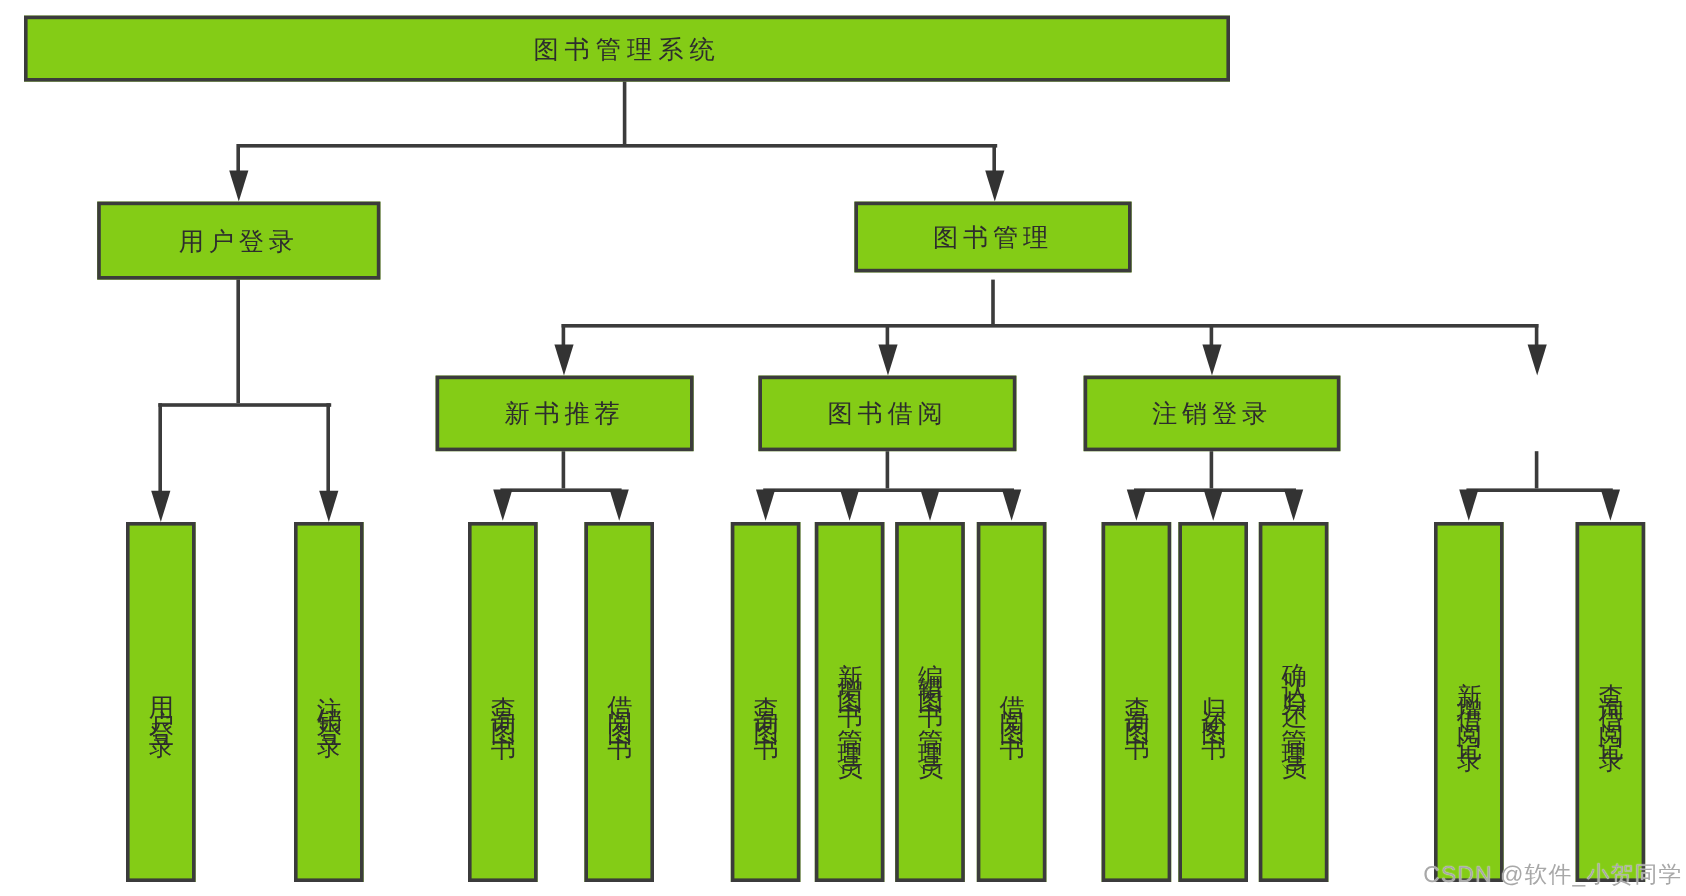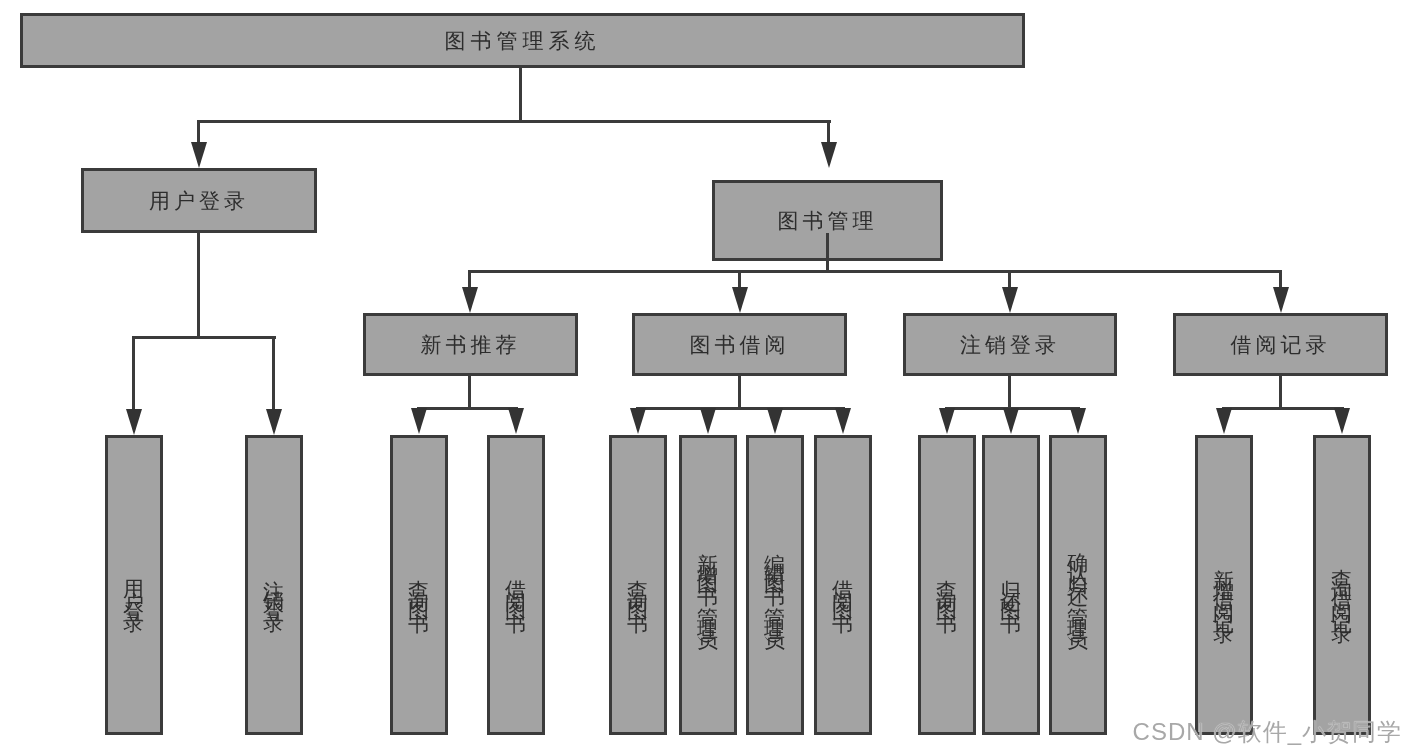--- a/index.html
+++ b/index.html
@@ -8,21 +8,21 @@
     width:1405px;height:747px;
     background:#ffffff;
     font-family:"Liberation Sans","DejaVu Sans",sans-serif;
     overflow:hidden;
   }
   
   .node{
     position:absolute;
     box-sizing:border-box;
     border:3px solid #3b3b3b;
-    background:#a3a3a3;
+    background:#84cc16;
     display:flex;align-items:center;justify-content:center;
     color:#2d2d2d;
   }
   .hnode{font-size:21px;letter-spacing:4px;}
   .root{font-size:21px;letter-spacing:5px;}
   .leaf{width:58px;top:435px;height:300px;}
   .leaf span{
     writing-mode:vertical-rl;
     text-orientation:mixed;
     font-size:21px;
@@ -38,21 +38,21 @@
     position:absolute;
     width:0;height:0;
     border-left:8px solid transparent;
     border-right:8px solid transparent;
     border-top:26px solid #333333;
   }
   
   .watermark{
     position:absolute;
     top:716px;right:3px;
-    font-size:24px;
+    font-size:19px;
     color:#a8a8a8;
     letter-spacing:1px;
     z-index:5;
     text-shadow:0 0 1px #ffffff;
   }
 </style>
 </head>
 <body>
 
 <div id="stage">
@@ -64,21 +64,21 @@
   <div class="vline" style="left:519px;top:68px;height:52px;"></div>
   <div class="hline" style="left:198px;top:120px;width:633px;"></div>
   <div class="vline" style="left:197px;top:120px;height:25px;"></div>
   <div class="arrowhead" style="left:191px;top:142px;"></div>
   <div class="vline" style="left:827px;top:120px;height:25px;"></div>
   <div class="arrowhead" style="left:821px;top:142px;"></div>
 
   <div class="node hnode" style="left:81px;top:168px;width:236px;height:65px;">
     <span>用户登录</span>
   </div>
-  <div class="node hnode" style="left:712px;top:180px;width:231px;height:81px;">
+  <div class="node hnode" style="left:712px;top:168px;width:231px;height:59px;">
     <span>图书管理</span>
   </div>
 
   <div class="vline" style="left:197px;top:233px;height:103px;"></div>
   <div class="hline" style="left:132px;top:336px;width:144px;"></div>
   <div class="vline" style="left:132px;top:336px;height:76px;"></div>
   <div class="arrowhead" style="left:126px;top:409px;"></div>
   <div class="vline" style="left:272px;top:336px;height:76px;"></div>
   <div class="arrowhead" style="left:266px;top:409px;"></div>
 
@@ -94,23 +94,20 @@
   <div class="arrowhead" style="left:1273px;top:287px;"></div>
 
   <div class="node hnode" style="left:632px;top:313px;width:215px;height:63px;">
     <span>图书借阅</span>
   </div>
   <div class="node hnode" style="left:363px;top:313px;width:215px;height:63px;">
     <span>新书推荐</span>
   </div>
   <div class="node hnode" style="left:903px;top:313px;width:214px;height:63px;">
     <span>注销登录</span>
-  </div>
-  <div class="node hnode" style="left:1173px;top:313px;width:215px;height:63px;">
-    <span>借阅记录</span>
   </div>
 
   <div class="vline" style="left:468px;top:376px;height:31px;"></div>
   <div class="hline" style="left:417px;top:407px;width:101px;"></div>
   <div class="arrowhead" style="left:411px;top:408px;"></div>
   <div class="arrowhead" style="left:508px;top:408px;"></div>
 
   <div class="vline" style="left:738px;top:376px;height:31px;"></div>
   <div class="hline" style="left:636px;top:407px;width:209px;"></div>
   <div class="arrowhead" style="left:630px;top:408px;"></div>

